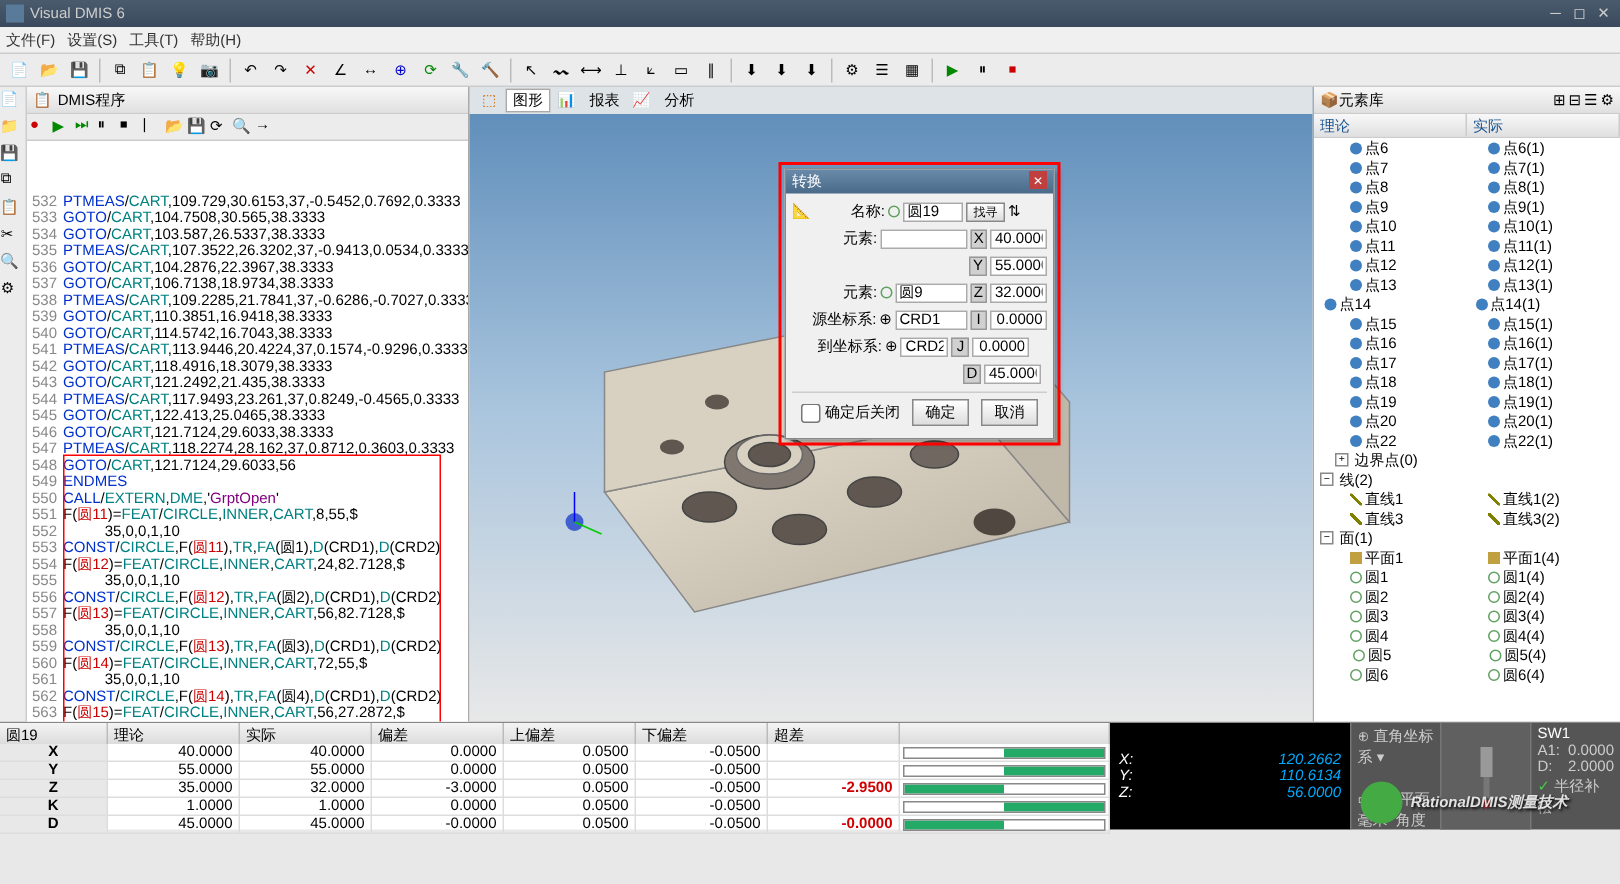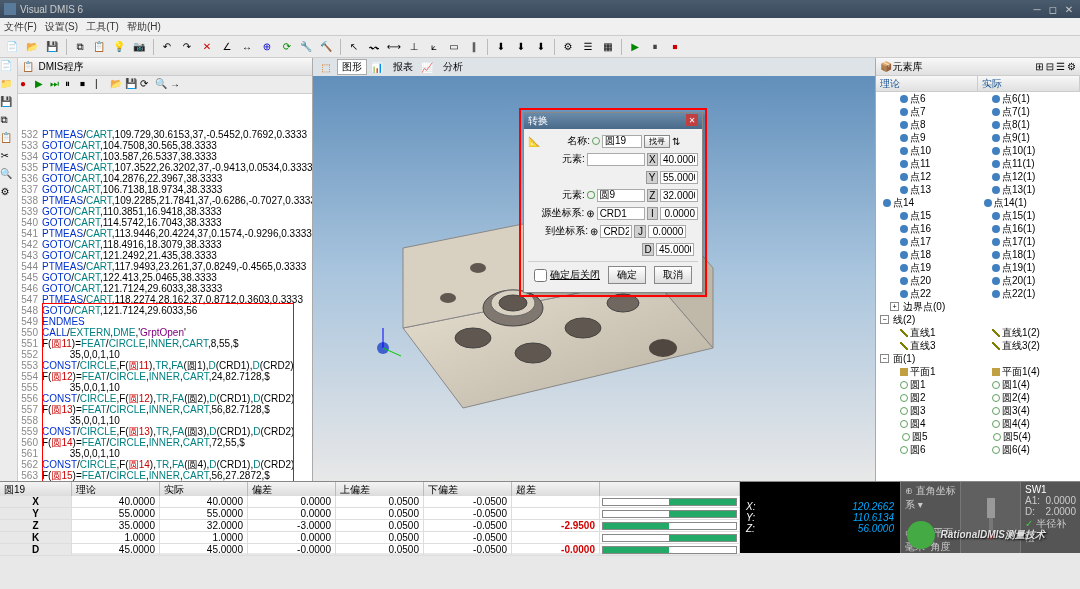--- a/index.html
+++ b/index.html
@@ -58,21 +58,21 @@
 .dialog { position: absolute; left: 523px; top: 112px; width: 180px; background: #f0f0f0; border: 1px solid #888; box-shadow: 2px 2px 4px rgba(0,0,0,0.3); outline: 2px solid red; outline-offset: 2px; }
 .dialog-title { background: linear-gradient(#6a8aaa, #4a6a8a); height: 16px; color: #fff; padding: 1px 4px; display: flex; align-items: flex-start; }
 .dialog-title .close { margin-left: auto; width: 12px; height: 12px; background: #c04040; color: #fff; display: flex; align-items: center; justify-content: center; font-size: 8px; }
 .dialog-body { padding: 4px; font-size: 9px; }
 .dlg-row { display: flex; align-items: center; height: 16px; gap: 2px; margin-bottom: 2px; }
 .dlg-label { width: 42px; text-align: right; }
 .dlg-input { border: 1px solid #aaa; background: #fff; height: 13px; padding: 0 2px; }
 .dlg-xyz { width: 12px; background: #d0d0d0; border: 1px solid #999; text-align: center; height: 13px; }
 .dlg-buttons { display: flex; justify-content: center; gap: 8px; padding: 4px; border-top: 1px solid #ccc; margin-top: 4px; }
 .dlg-btn { border: 1px solid #888; background: linear-gradient(#fff,#ddd); padding: 1px 8px; }
-.dlg-check { display: flex; align-items: center; gap: 3px; text-decoration: underline; }
+.dlg-check { display: flex; align-items: center; gap: 3px; }
 
 .bottom-table { background: #fff; border-top: 1px solid #888; display: flex; height: 72px; }
 .bt-main { flex: 1; }
 .bt-hdr { display: flex; background: linear-gradient(#f4f4f4,#dcdcdc); height: 14px; }
 .bt-hdr span { border-right: 1px solid #bbb; padding: 1px 4px; font-size: 10px; }
 .bt-row { display: flex; height: 12px; font-size: 9px; }
 .bt-row span { border-right: 1px solid #ddd; border-bottom: 1px solid #ddd; padding: 0 4px; text-align: right; }
 .bt-row .lbl { background: #e8e8e8; text-align: center; font-weight: bold; }
 .c0 { width: 72px; } .c1 { width: 88px; } .c2 { width: 88px; } .c3 { width: 88px; } .c4 { width: 88px; } .c5 { width: 88px; } .c6 { width: 88px; } .c7 { width: 140px; }
 .bar-cell { display: flex; align-items: center; padding: 0 2px !important; }

